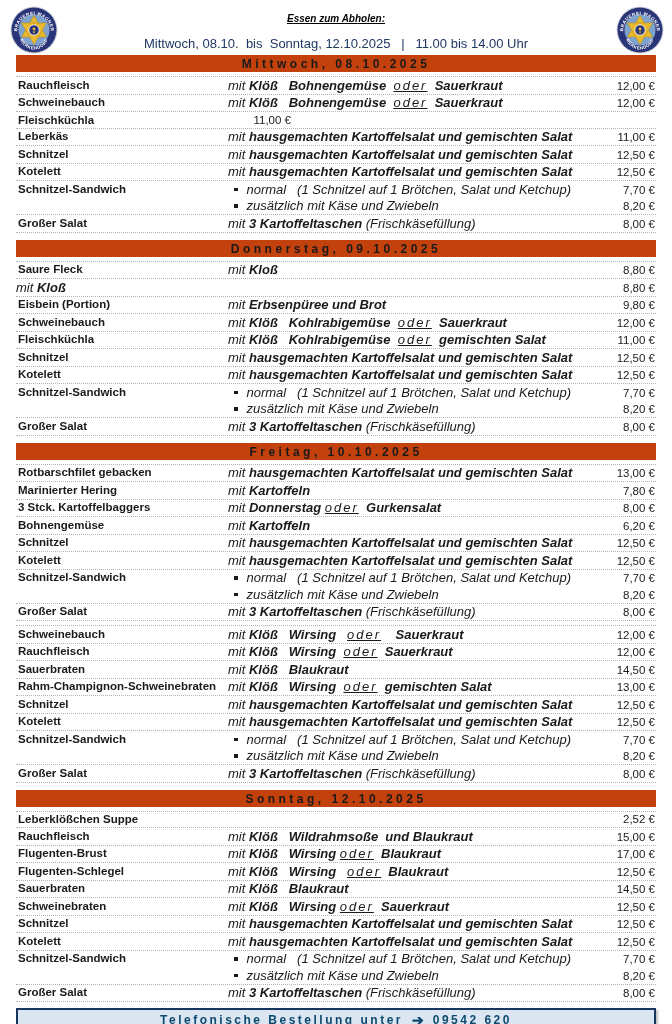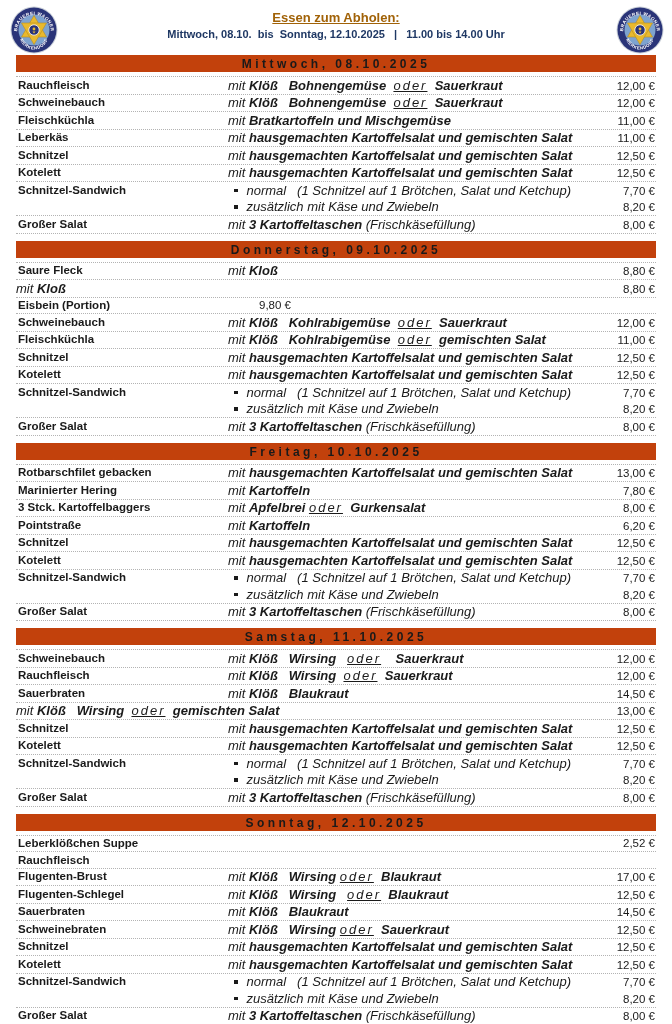--- a/index.html
+++ b/index.html
@@ -14,26 +14,26 @@
   }
   .page { padding: 4px 16px 0 16px; }
 
   
   .header { position: relative; height: 44px; }
   .logo { position: absolute; top: 2px; width: 48px; height: 48px; }
   .logo.left  { left: -6px; }
   .logo.right { right: -8px; }
   .header-center { text-align: center; padding-top: 4px; }
   .doc-title {
-    color: #a16207; font-size: 13px; font-weight: bold; 
+    color: #000000; font-size: 10px; font-weight: bold; font-style: italic;
     text-decoration: underline; display: inline-block;
   }
   .doc-subtitle {
-    color: #1f3864; font-size: 11px; font-weight: bold;
-    white-space: pre; margin-top: 2px;
+    color: #1f3864; font-size: 13px; font-weight: normal;
+    white-space: pre; margin-top: 10px;
   }
 
   
   .day-band {
     background: #c2410c;
     height: 17px; line-height: 19px;
     text-align: center;
     font-size: 12px; font-weight: bold;
     letter-spacing: 3.5px;
     color: #1a1a1a;
@@ -165,21 +165,20 @@
               <div class="line">
                 <div class="desc"><span class="seg-n">mit </span><span class="seg-b">Klöß   Bohnengemüse  </span><span class="seg-u">oder</span><span class="seg-b">  Sauerkraut</span></div>
                 <div class="price">12,00 €</div>
               </div>
             </div>
           </div>
           <div class="row">
             <div class="name">Fleischküchla</div>
             <div class="body">
               <div class="line">
-                <div class="desc"><span class="seg-n">mit </span><span class="seg-b">Bratkartoffeln und Mischgemüse</span></div>
                 <div class="price">11,00 €</div>
               </div>
             </div>
           </div>
           <div class="row">
             <div class="name">Leberkäs</div>
             <div class="body">
               <div class="line">
                 <div class="desc"><span class="seg-n">mit </span><span class="seg-b">hausgemachten Kartoffelsalat und gemischten Salat</span></div>
                 <div class="price">11,00 €</div>
@@ -245,20 +244,21 @@
               <div class="line">
                 <div class="desc"><span class="seg-n">mit </span><span class="seg-b">Kloß</span></div>
                 <div class="price">8,80 €</div>
               </div>
             </div>
           </div>
           <div class="row">
             <div class="name">Eisbein (Portion)</div>
             <div class="body">
               <div class="line">
+                <div class="desc"><span class="seg-n">mit </span><span class="seg-b">Erbsenpüree und Brot</span></div>
                 <div class="price">9,80 €</div>
               </div>
             </div>
           </div>
           <div class="row">
             <div class="name">Schweinebauch</div>
             <div class="body">
               <div class="line">
                 <div class="desc"><span class="seg-n">mit </span><span class="seg-b">Klöß   Kohlrabigemüse  </span><span class="seg-u">oder</span><span class="seg-b">  Sauerkraut</span></div>
                 <div class="price">12,00 €</div>
@@ -334,27 +334,27 @@
               <div class="line">
                 <div class="desc"><span class="seg-n">mit </span><span class="seg-b">Kartoffeln</span></div>
                 <div class="price">7,80 €</div>
               </div>
             </div>
           </div>
           <div class="row">
             <div class="name">3 Stck. Kartoffelbaggers</div>
             <div class="body">
               <div class="line">
-                <div class="desc"><span class="seg-n">mit </span><span class="seg-b">Apfelbrei </span><span class="seg-u">oder</span><span class="seg-b">  Gurkensalat</span></div>
+                <div class="desc"><span class="seg-n">mit </span><span class="seg-b">Donnerstag </span><span class="seg-u">oder</span><span class="seg-b">  Gurkensalat</span></div>
                 <div class="price">8,00 €</div>
               </div>
             </div>
           </div>
           <div class="row">
-            <div class="name">Pointstraße</div>
+            <div class="name">Bohnengemüse</div>
             <div class="body">
               <div class="line">
                 <div class="desc"><span class="seg-n">mit </span><span class="seg-b">Kartoffeln</span></div>
                 <div class="price">6,20 €</div>
               </div>
             </div>
           </div>
           <div class="row">
             <div class="name">Schnitzel</div>
             <div class="body">
@@ -391,21 +391,20 @@
             <div class="body">
               <div class="line">
                 <div class="desc"><span class="seg-n">mit </span><span class="seg-b">3 Kartoffeltaschen </span><span class="seg-n">(Frischkäsefüllung)</span></div>
                 <div class="price">8,00 €</div>
               </div>
             </div>
           </div>
         </div>
       </section>
       <section class="day-section">
-        <div class="day-band">Samstag, 11.10.2025</div>
         <div class="rows">
           <div class="row">
             <div class="name">Schweinebauch</div>
             <div class="body">
               <div class="line">
                 <div class="desc"><span class="seg-n">mit </span><span class="seg-b">Klöß   Wirsing   </span><span class="seg-u">oder</span><span class="seg-b">    Sauerkraut</span></div>
                 <div class="price">12,00 €</div>
               </div>
             </div>
           </div>
@@ -421,20 +420,21 @@
           <div class="row">
             <div class="name">Sauerbraten</div>
             <div class="body">
               <div class="line">
                 <div class="desc"><span class="seg-n">mit </span><span class="seg-b">Klöß   Blaukraut</span></div>
                 <div class="price">14,50 €</div>
               </div>
             </div>
           </div>
           <div class="row">
+            <div class="name">Rahm-Champignon-Schweinebraten</div>
             <div class="body">
               <div class="line">
                 <div class="desc"><span class="seg-n">mit </span><span class="seg-b">Klöß   Wirsing  </span><span class="seg-u">oder</span><span class="seg-b">  gemischten Salat</span></div>
                 <div class="price">13,00 €</div>
               </div>
             </div>
           </div>
           <div class="row">
             <div class="name">Schnitzel</div>
             <div class="body">
@@ -484,20 +484,26 @@
             <div class="name">Leberklößchen Suppe</div>
             <div class="body">
               <div class="line">
                 <div class="desc"></div>
                 <div class="price">2,52 €</div>
               </div>
             </div>
           </div>
           <div class="row">
             <div class="name">Rauchfleisch</div>
+            <div class="body">
+              <div class="line">
+                <div class="desc"><span class="seg-n">mit </span><span class="seg-b">Klöß   Wildrahmsoße  und Blaukraut</span></div>
+                <div class="price">15,00 €</div>
+              </div>
+            </div>
           </div>
           <div class="row">
             <div class="name">Flugenten-Brust</div>
             <div class="body">
               <div class="line">
                 <div class="desc"><span class="seg-n">mit </span><span class="seg-b">Klöß   Wirsing </span><span class="seg-u">oder</span><span class="seg-b">  Blaukraut</span></div>
                 <div class="price">17,00 €</div>
               </div>
             </div>
           </div>

